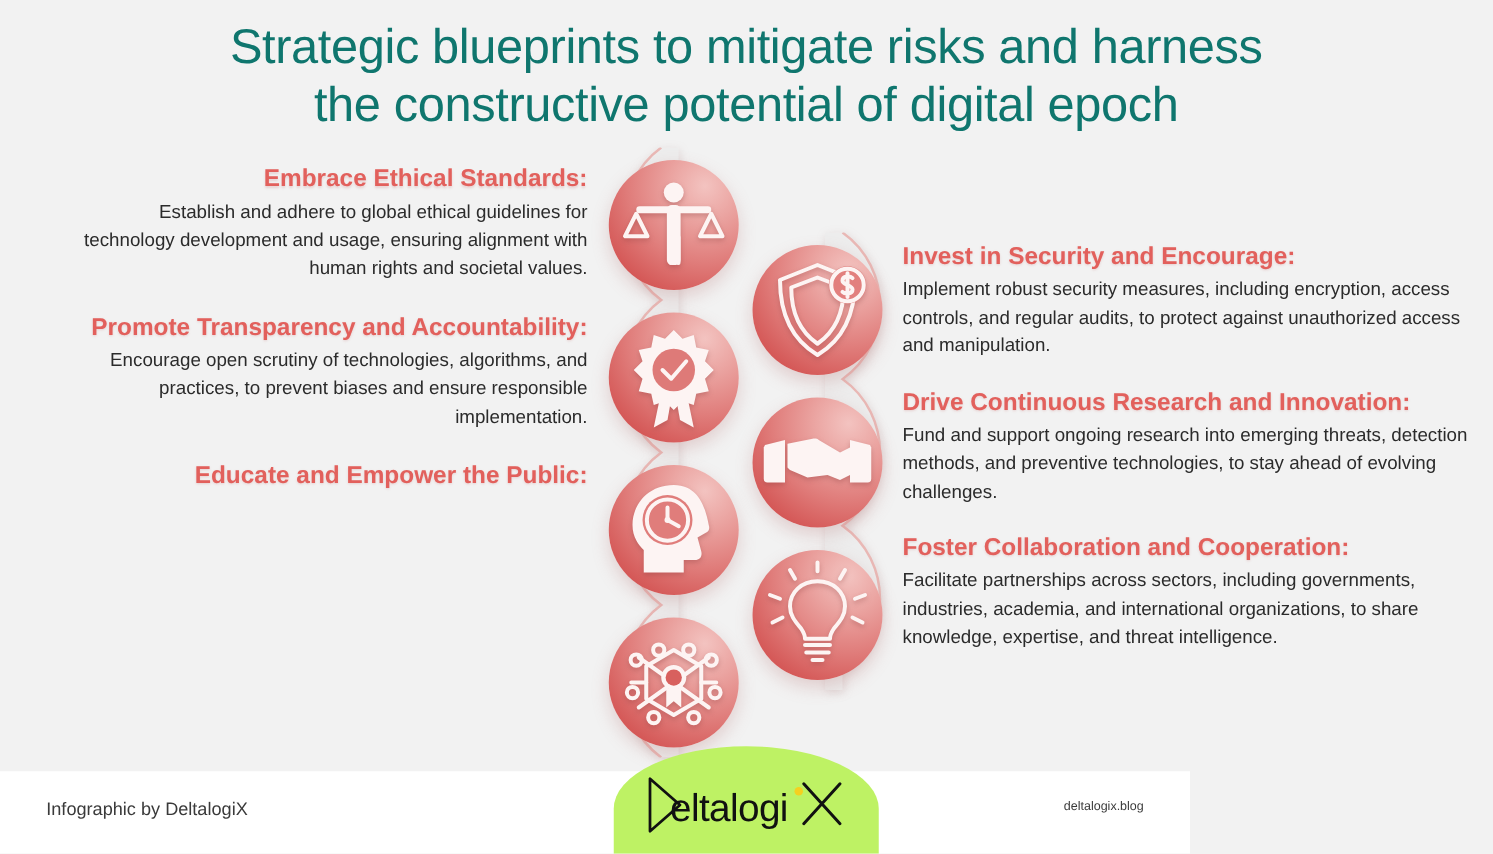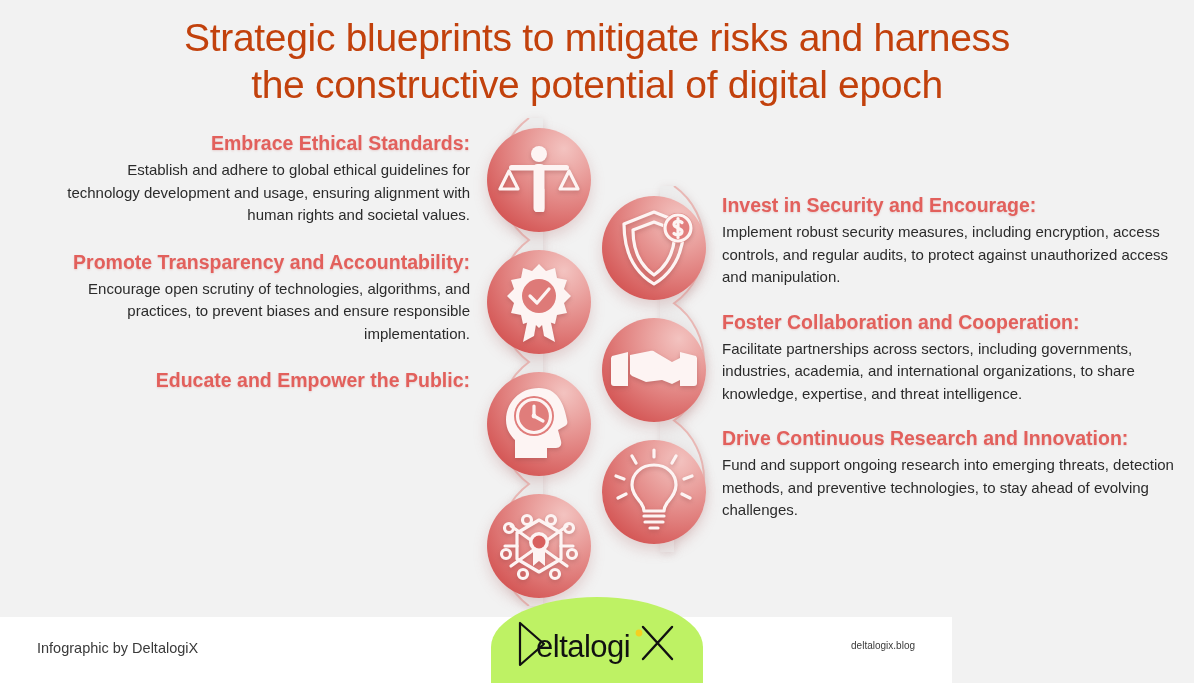--- a/index.html
+++ b/index.html
@@ -16,21 +16,21 @@
   
   .title {
     position: absolute;
     top: 14px;
     left: 0;
     width: 1194px;
     text-align: center;
     font-size: 39px;
     line-height: 47px;
     font-weight: 400;
-    color: #c2410c;
+    color: #0f766e;
     letter-spacing: -0.3px;
   }
   .title .l2 { display: block; text-align: center; }
 
   
   .col-left {
     position: absolute;
     left: 18px;
     top: 130px;
     width: 452px;
@@ -286,26 +286,26 @@
     </div>
   </div>
 </div>
 
 <div class="col-right">
   <div class="block">
     <div class="heading">Invest in Security and Encourage:</div>
     <div class="body-txt">Implement robust security measures, including encryption, access controls, and regular audits, to protect against unauthorized access and manipulation.</div>
   </div>
   <div class="block">
+    <div class="heading">Drive Continuous Research and Innovation:</div>
+    <div class="body-txt">Fund and support ongoing research into emerging threats, detection methods, and preventive technologies, to stay ahead of evolving challenges.</div>
+  </div>
+  <div class="block">
     <div class="heading">Foster Collaboration and Cooperation:</div>
     <div class="body-txt">Facilitate partnerships across sectors, including governments, industries, academia, and international organizations, to share knowledge, expertise, and threat intelligence.</div>
-  </div>
-  <div class="block">
-    <div class="heading">Drive Continuous Research and Innovation:</div>
-    <div class="body-txt">Fund and support ongoing research into emerging threats, detection methods, and preventive technologies, to stay ahead of evolving challenges.</div>
   </div>
 </div>
 
 <div class="footer">
   <div class="footer-left">Infographic by DeltalogiX</div>
   <div class="footer-right">deltalogix.blog</div>
 </div>
 
 <div class="logo-badge">
   <svg viewBox="0 0 174 50">

